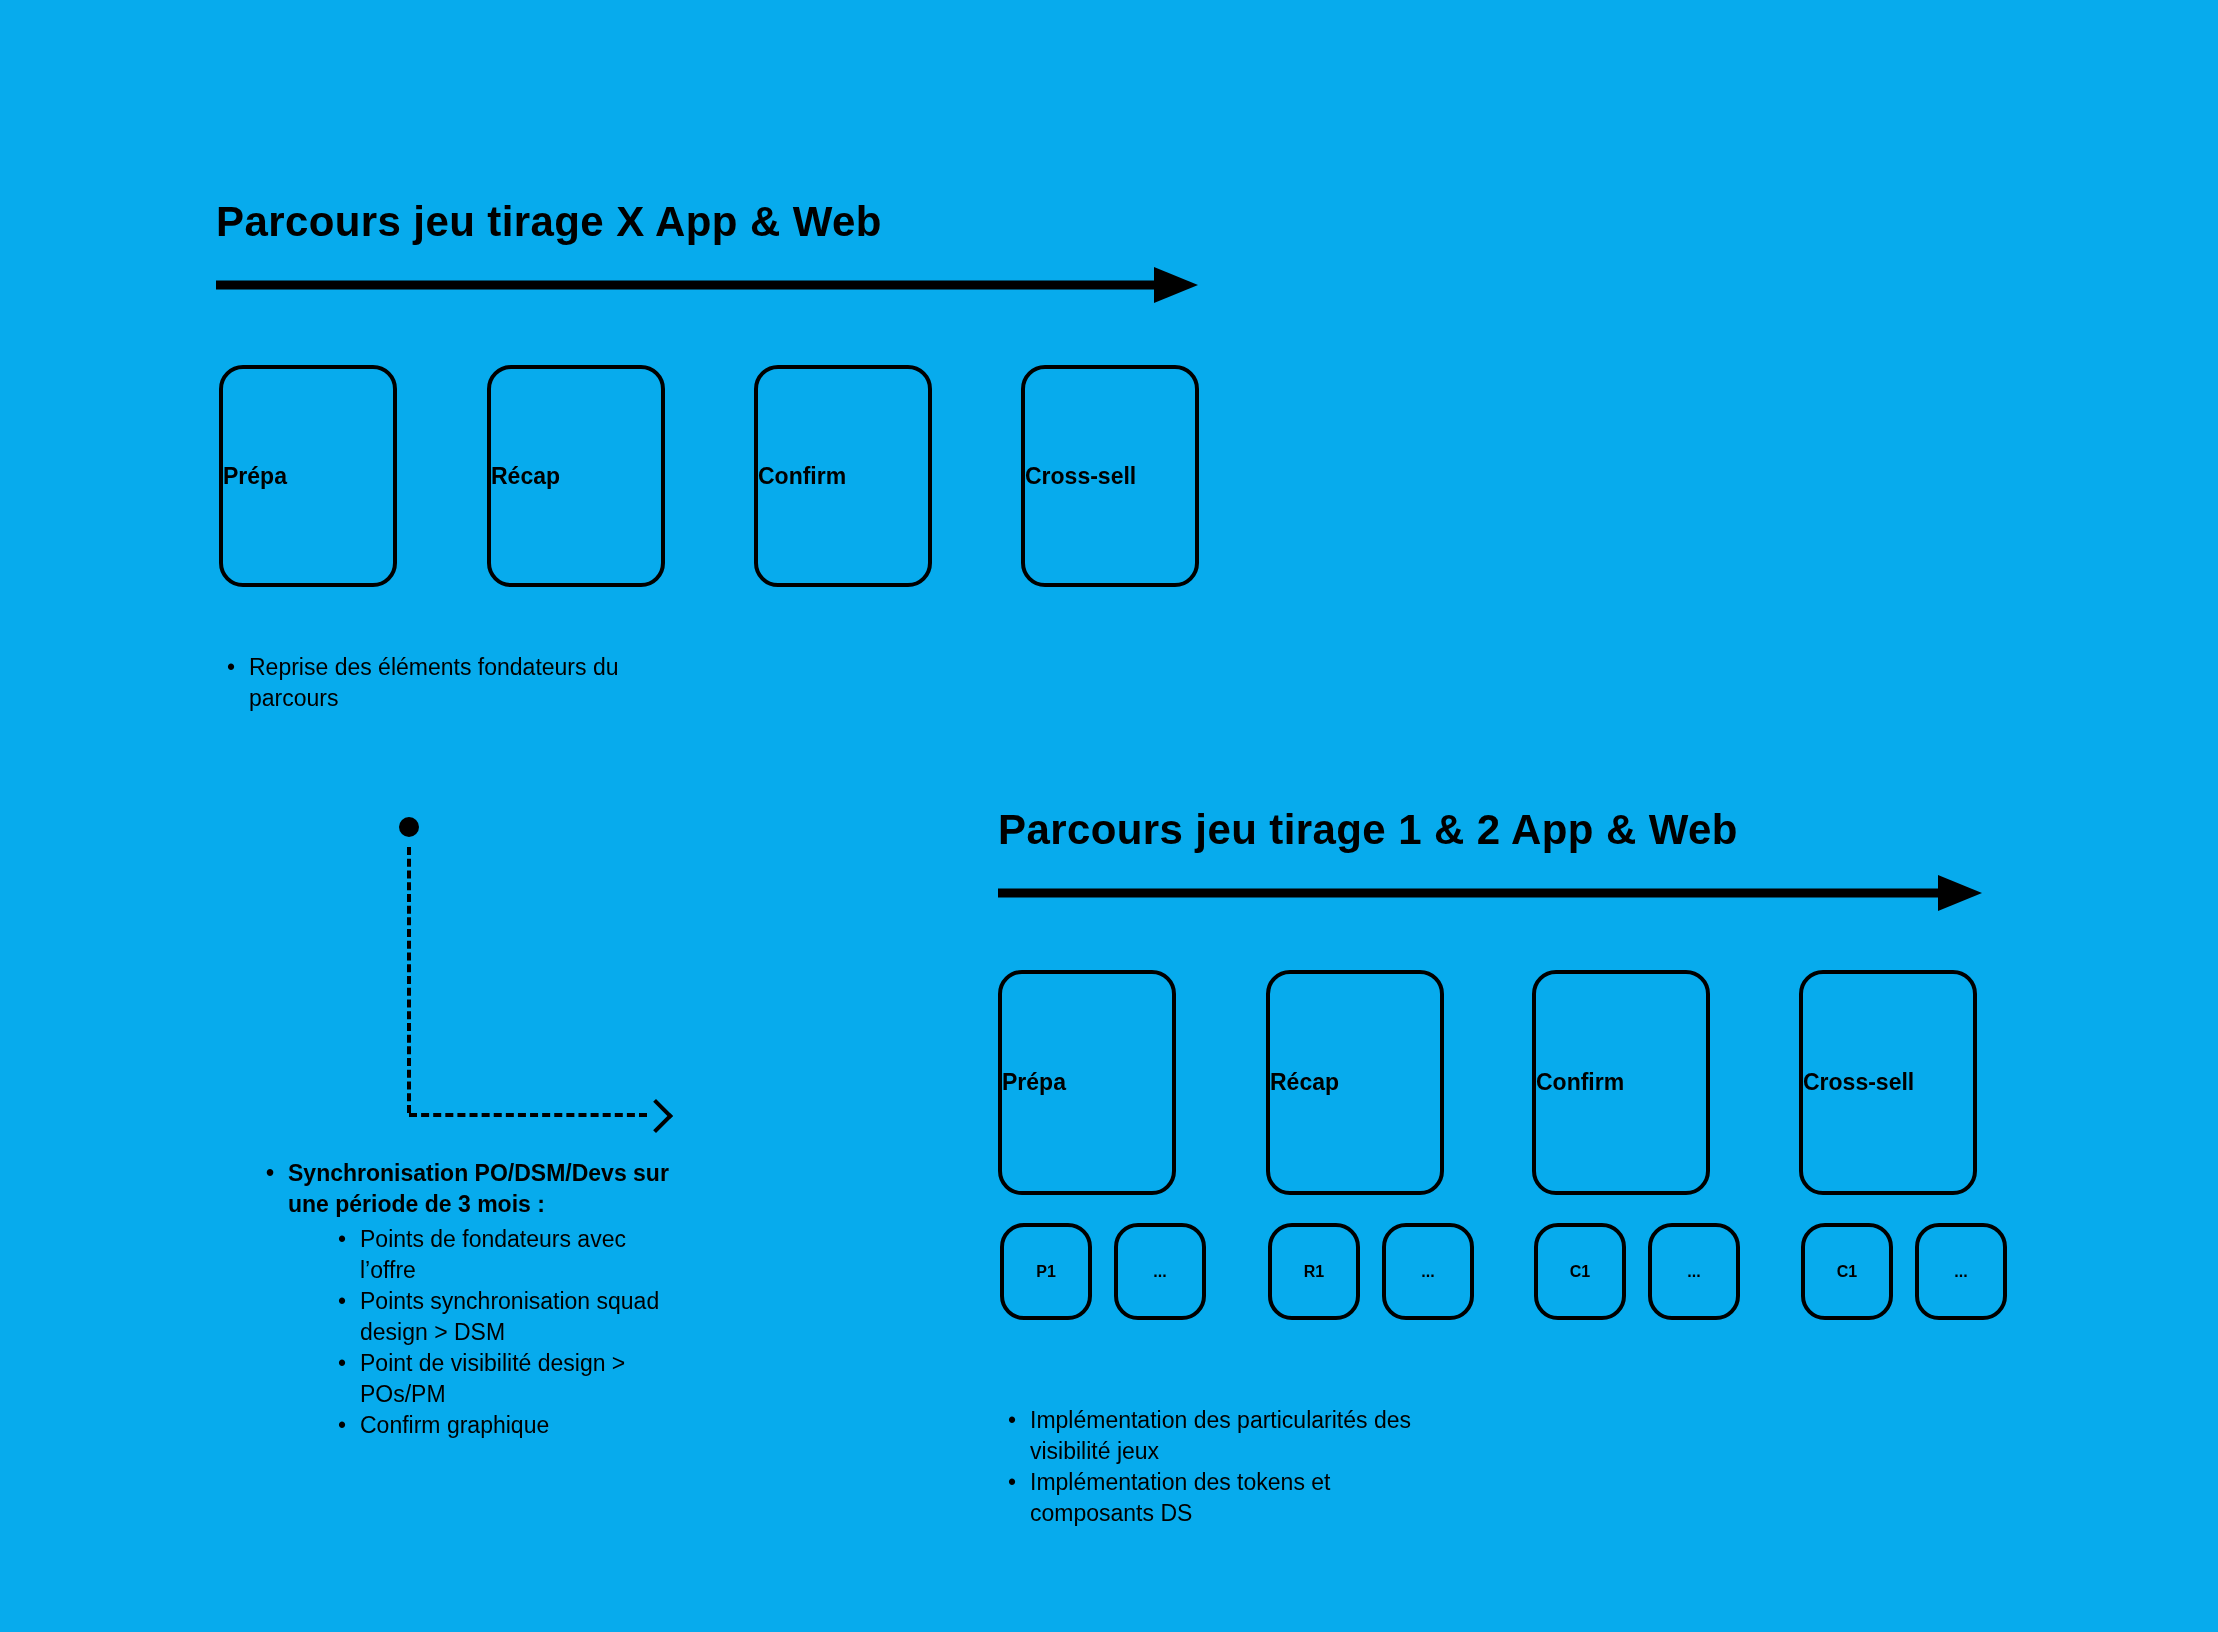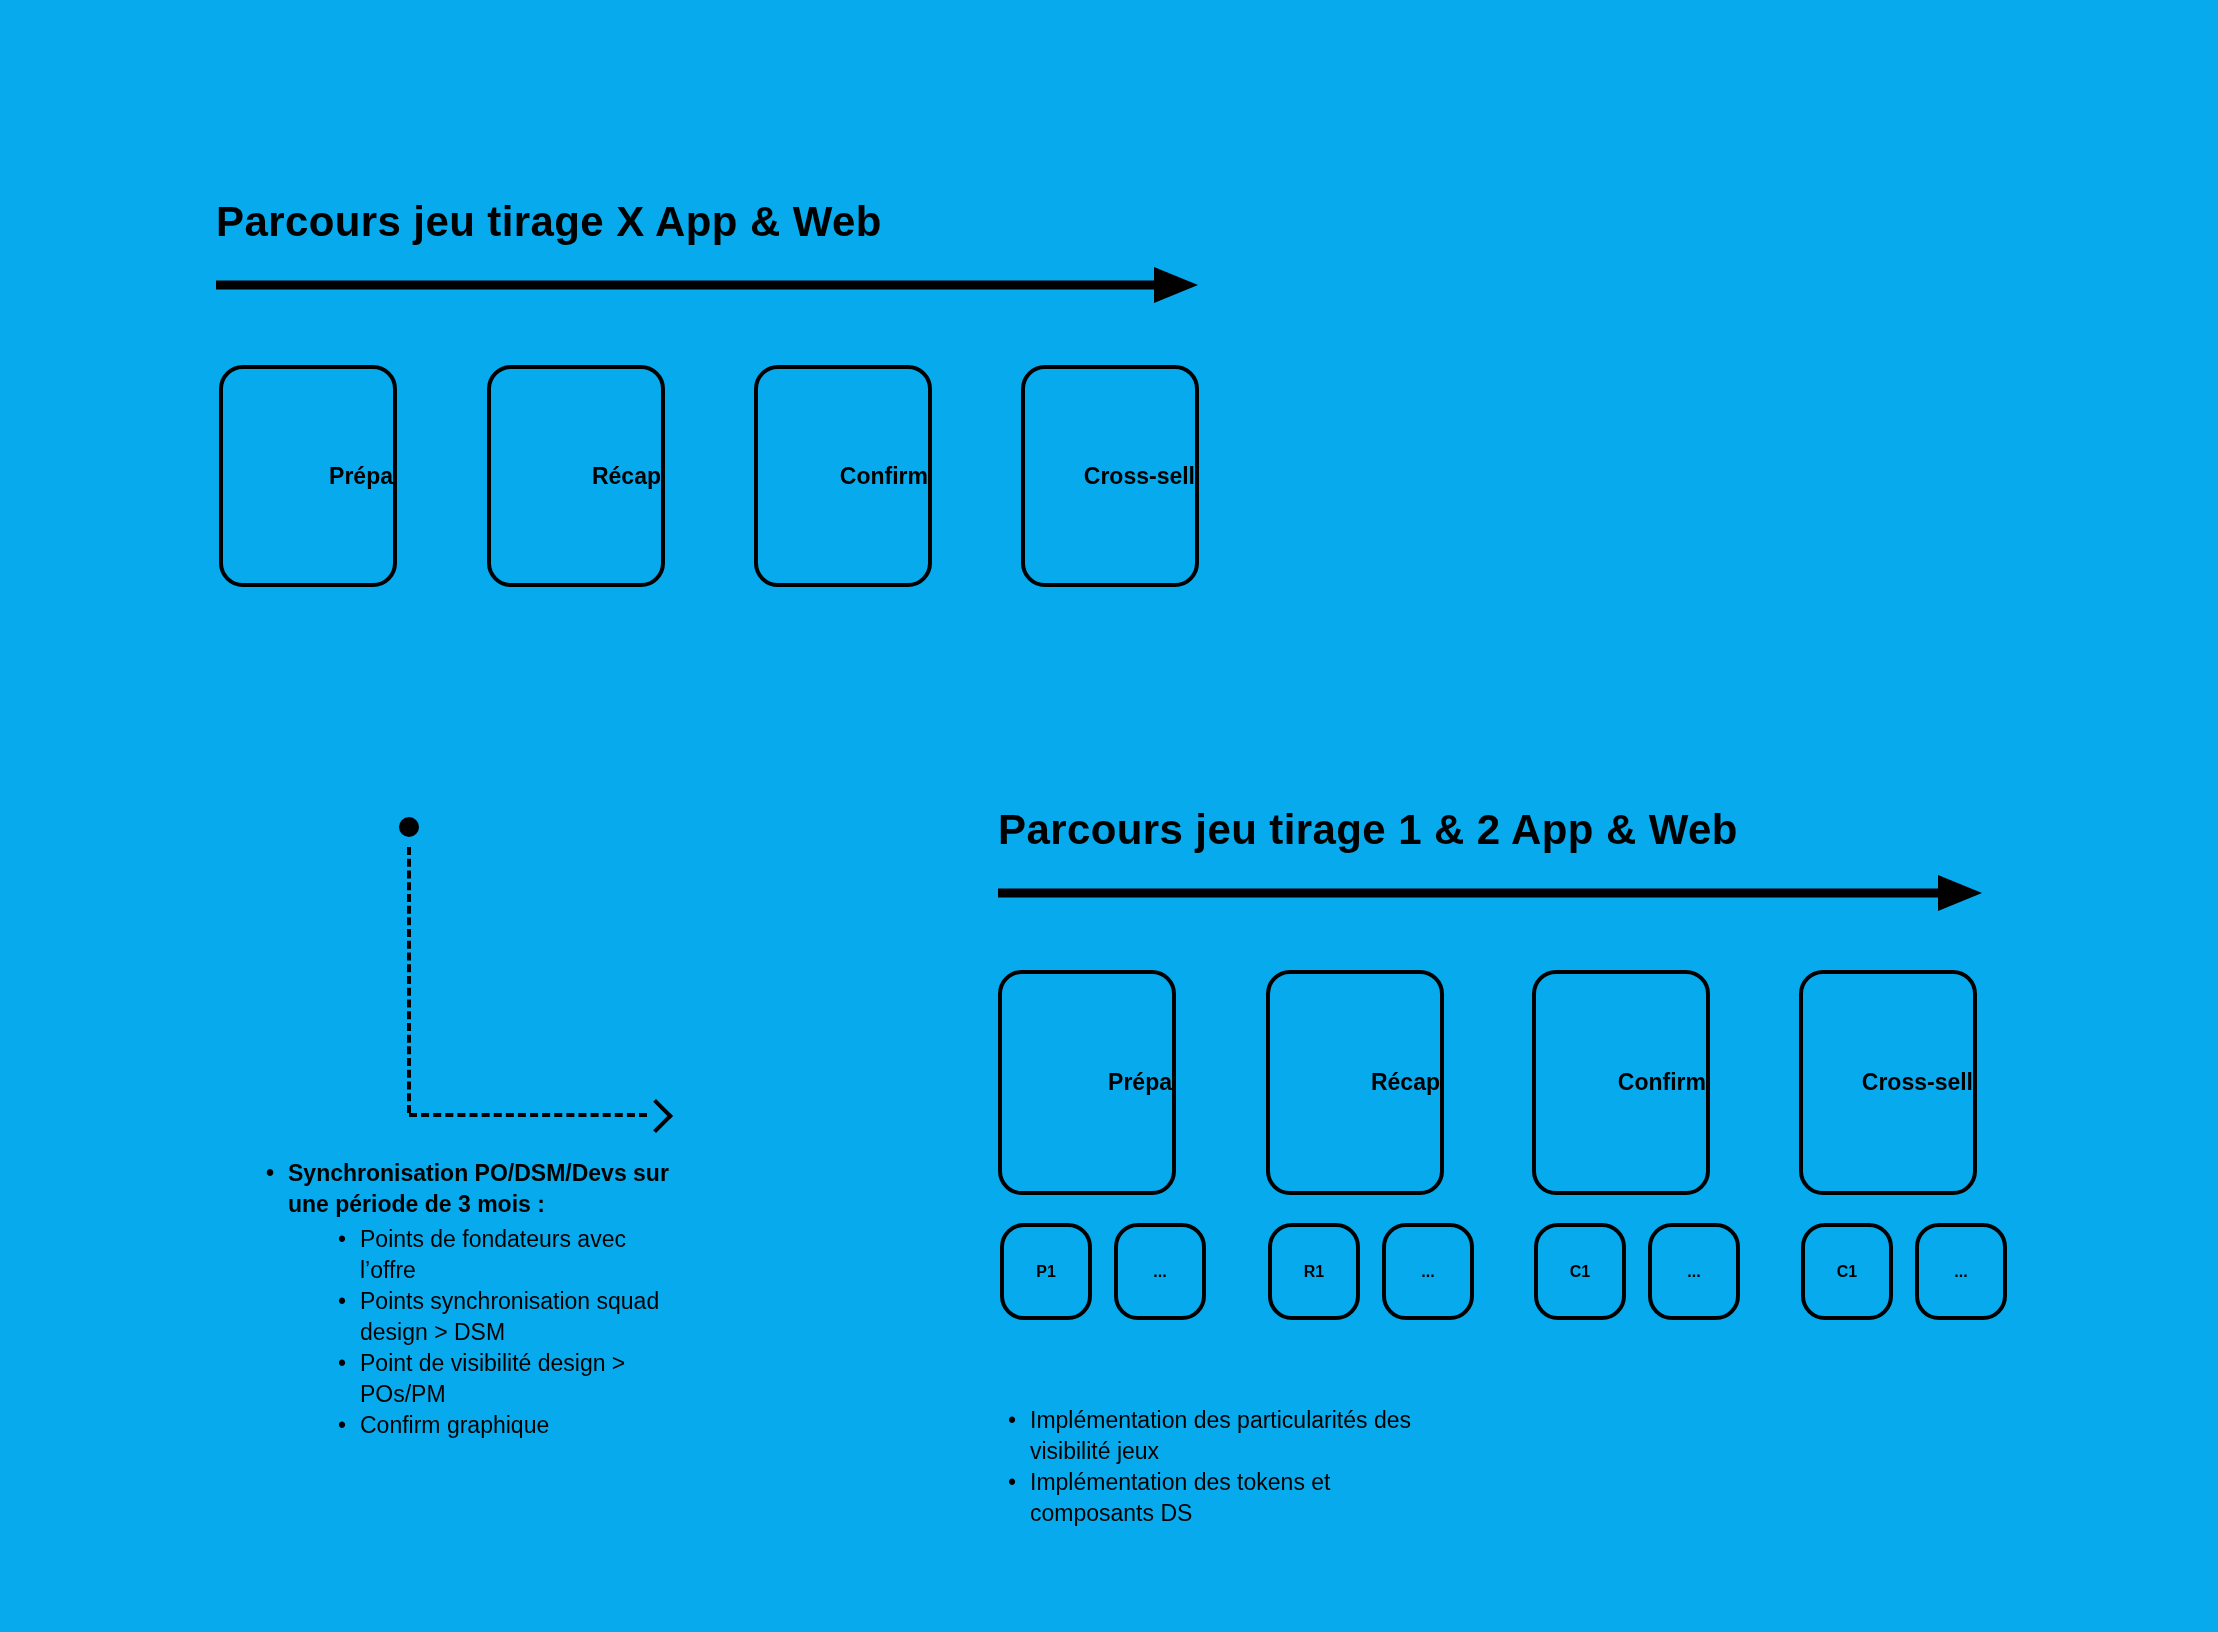--- a/index.html
+++ b/index.html
@@ -28,21 +28,21 @@
     position:absolute;right:0;top:50%;transform:translateY(-50%);
     width:0;height:0;
     border-left:44px solid #000;
     border-top:18px solid transparent;
     border-bottom:18px solid transparent;
   }
   
   .stage{
     position:absolute;width:178px;
     border:4px solid #000;border-radius:24px;
-    display:flex;align-items:center;justify-content:flex-end;
+    display:flex;align-items:center;justify-content:flex-start;
     box-sizing:border-box;
   }
   .stage-label{font-weight:bold;font-size:23px;}
   .substage{
     position:absolute;width:92px;height:97px;
     border:4px solid #000;border-radius:24px;
     display:flex;align-items:center;justify-content:center;
     font-weight:bold;font-size:16px;
     box-sizing:border-box;
   }
@@ -82,20 +82,21 @@
   <div class="stage" style="left:487px;top:365px;height:222px">
     <span class="stage-label">Récap</span>
   </div>
   <div class="stage" style="left:754px;top:365px;height:222px">
     <span class="stage-label">Confirm</span>
   </div>
   <div class="stage" style="left:1021px;top:365px;height:222px">
     <span class="stage-label">Cross-sell</span>
   </div>
 
+  <div class="note bullet" style="left:223px;top:652px;width:430px">Reprise des éléments fondateurs du parcours</div>
 
   <div class="dot" style="left:399px;top:817px"></div>
   <div class="dash-v" style="left:407px;top:847px;height:266px"></div>
   <div class="dash-h" style="left:409px;top:1113px;width:238px"></div>
   <div class="chev" style="left:644px;top:1104px"></div>
 
   <div class="note" style="left:262px;top:1158px;width:460px">
     <div class="bullet sync-heading" style="width:402px">Synchronisation PO/DSM/Devs sur une période de 3 mois :</div>
     <div class="sync-sublist">
       <div class="bullet">Points de fondateurs avec l’offre</div>

